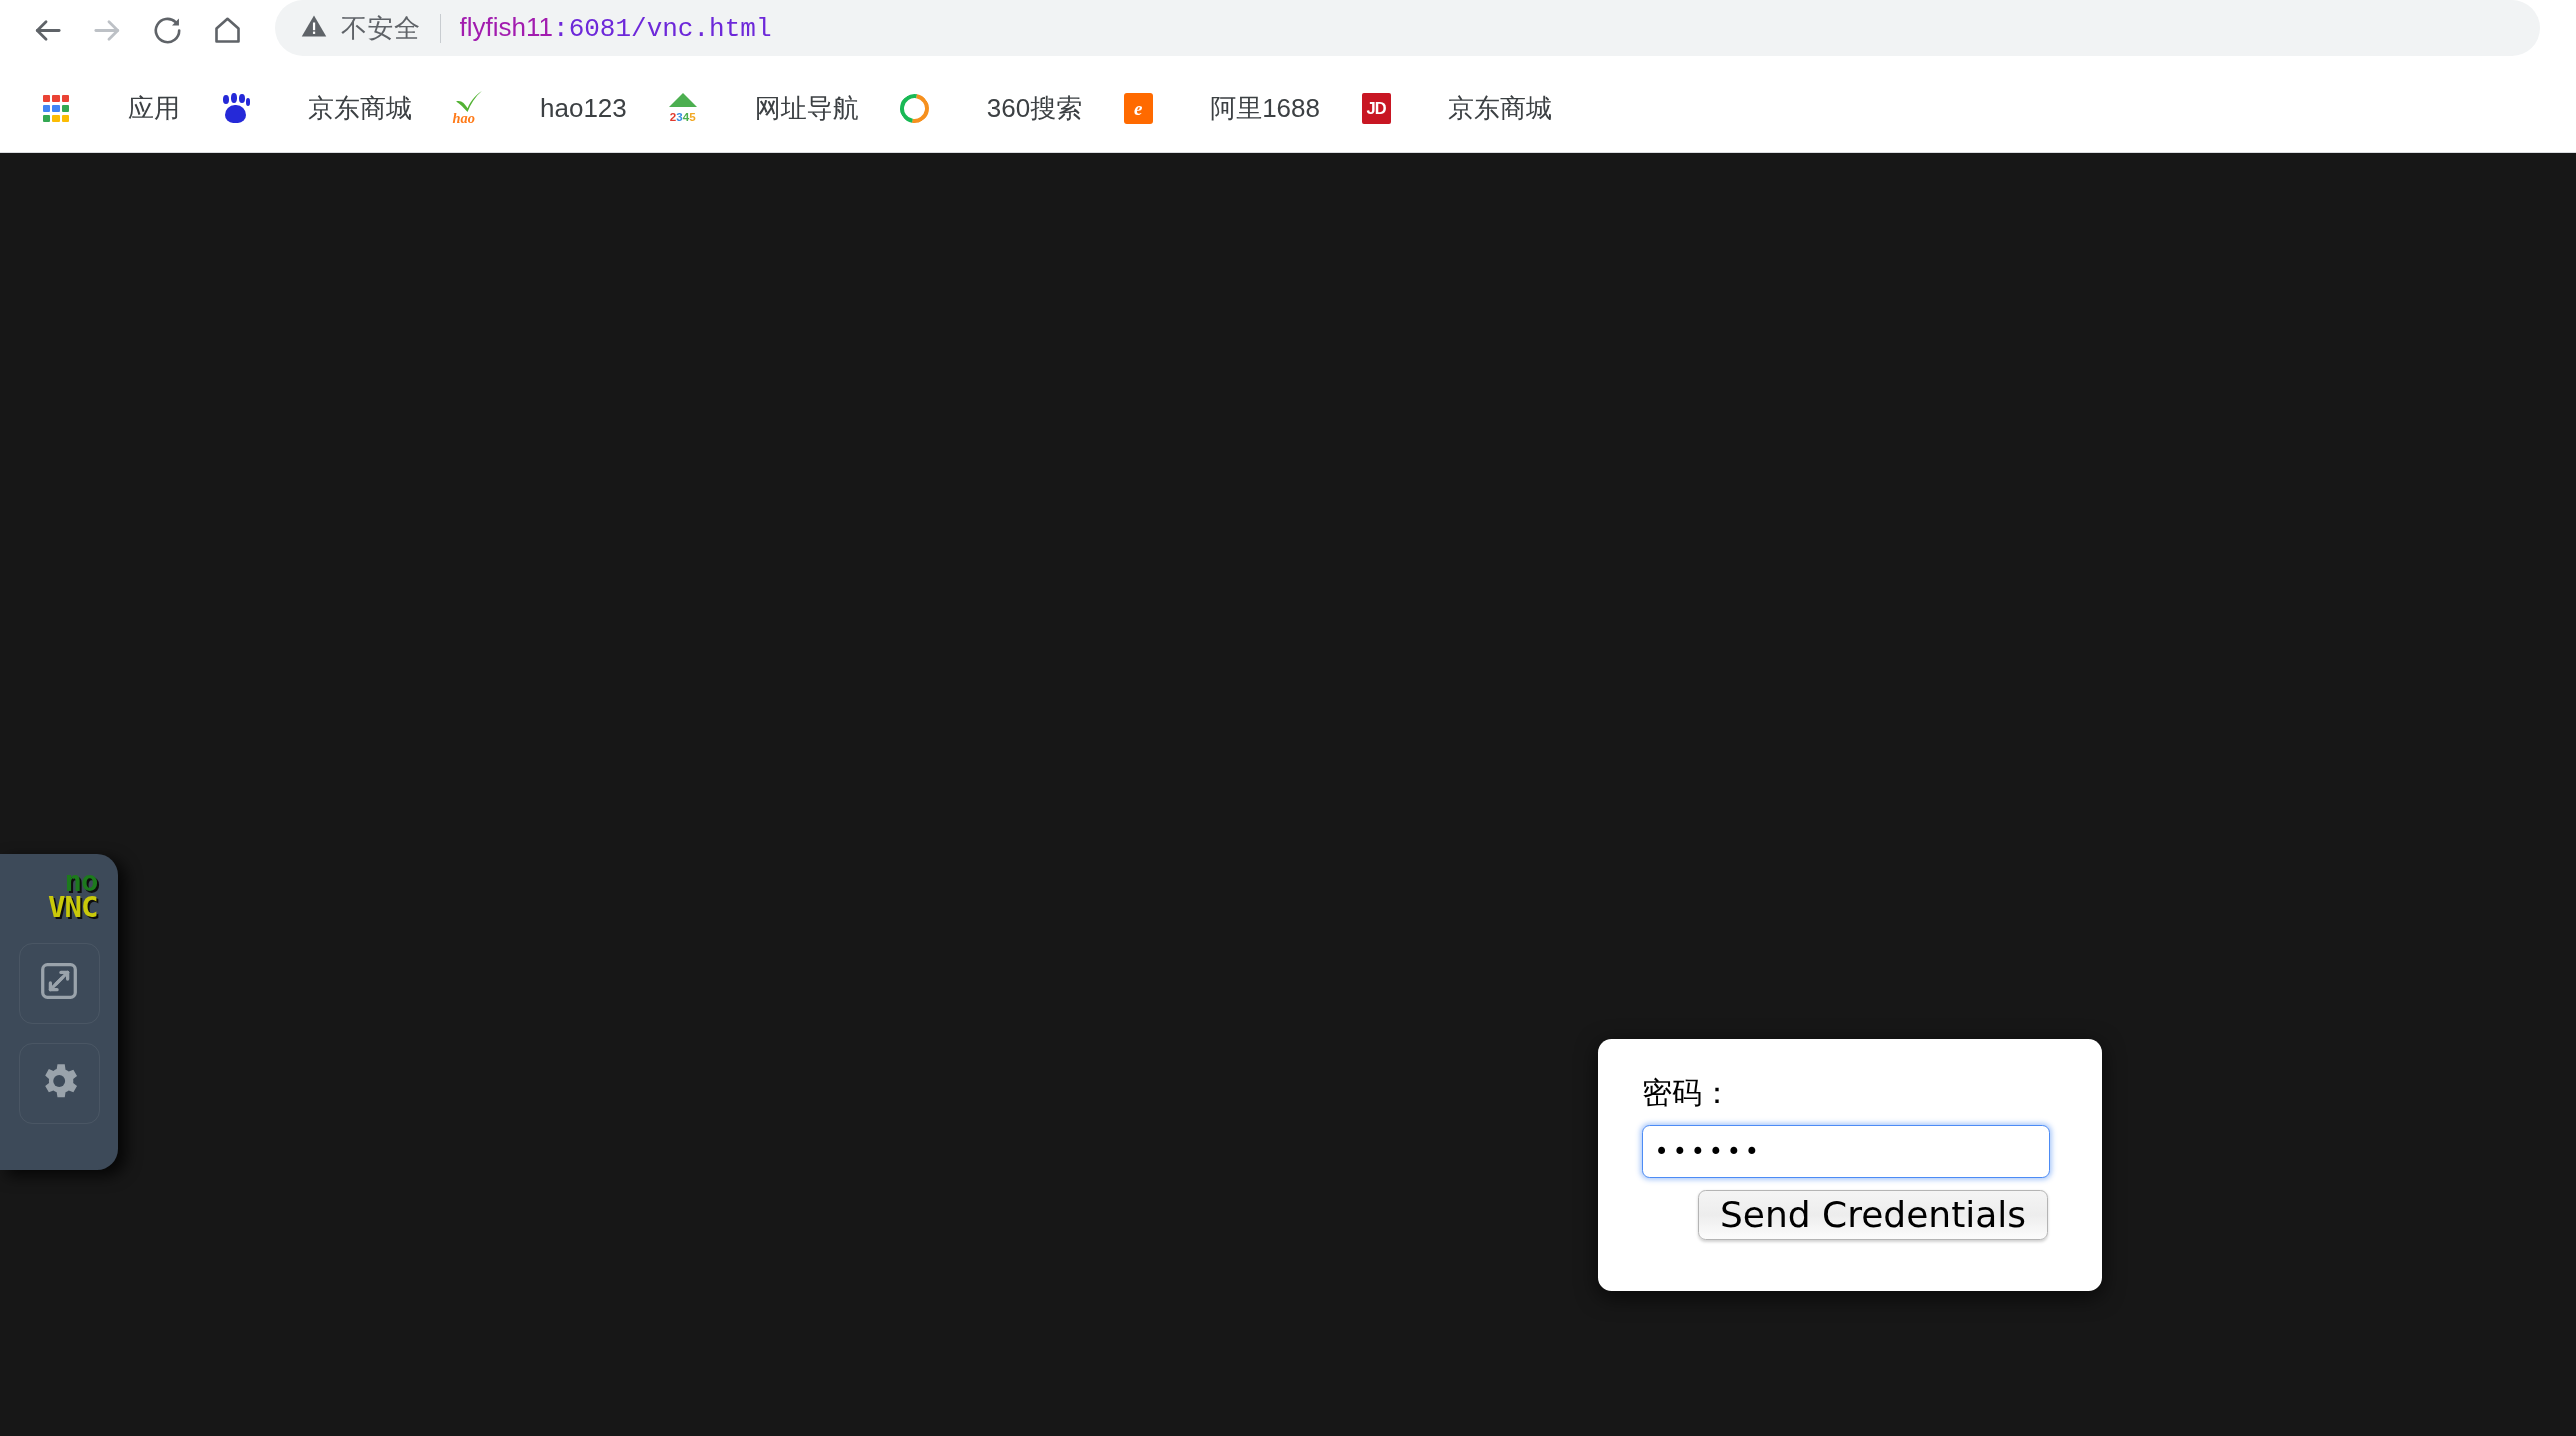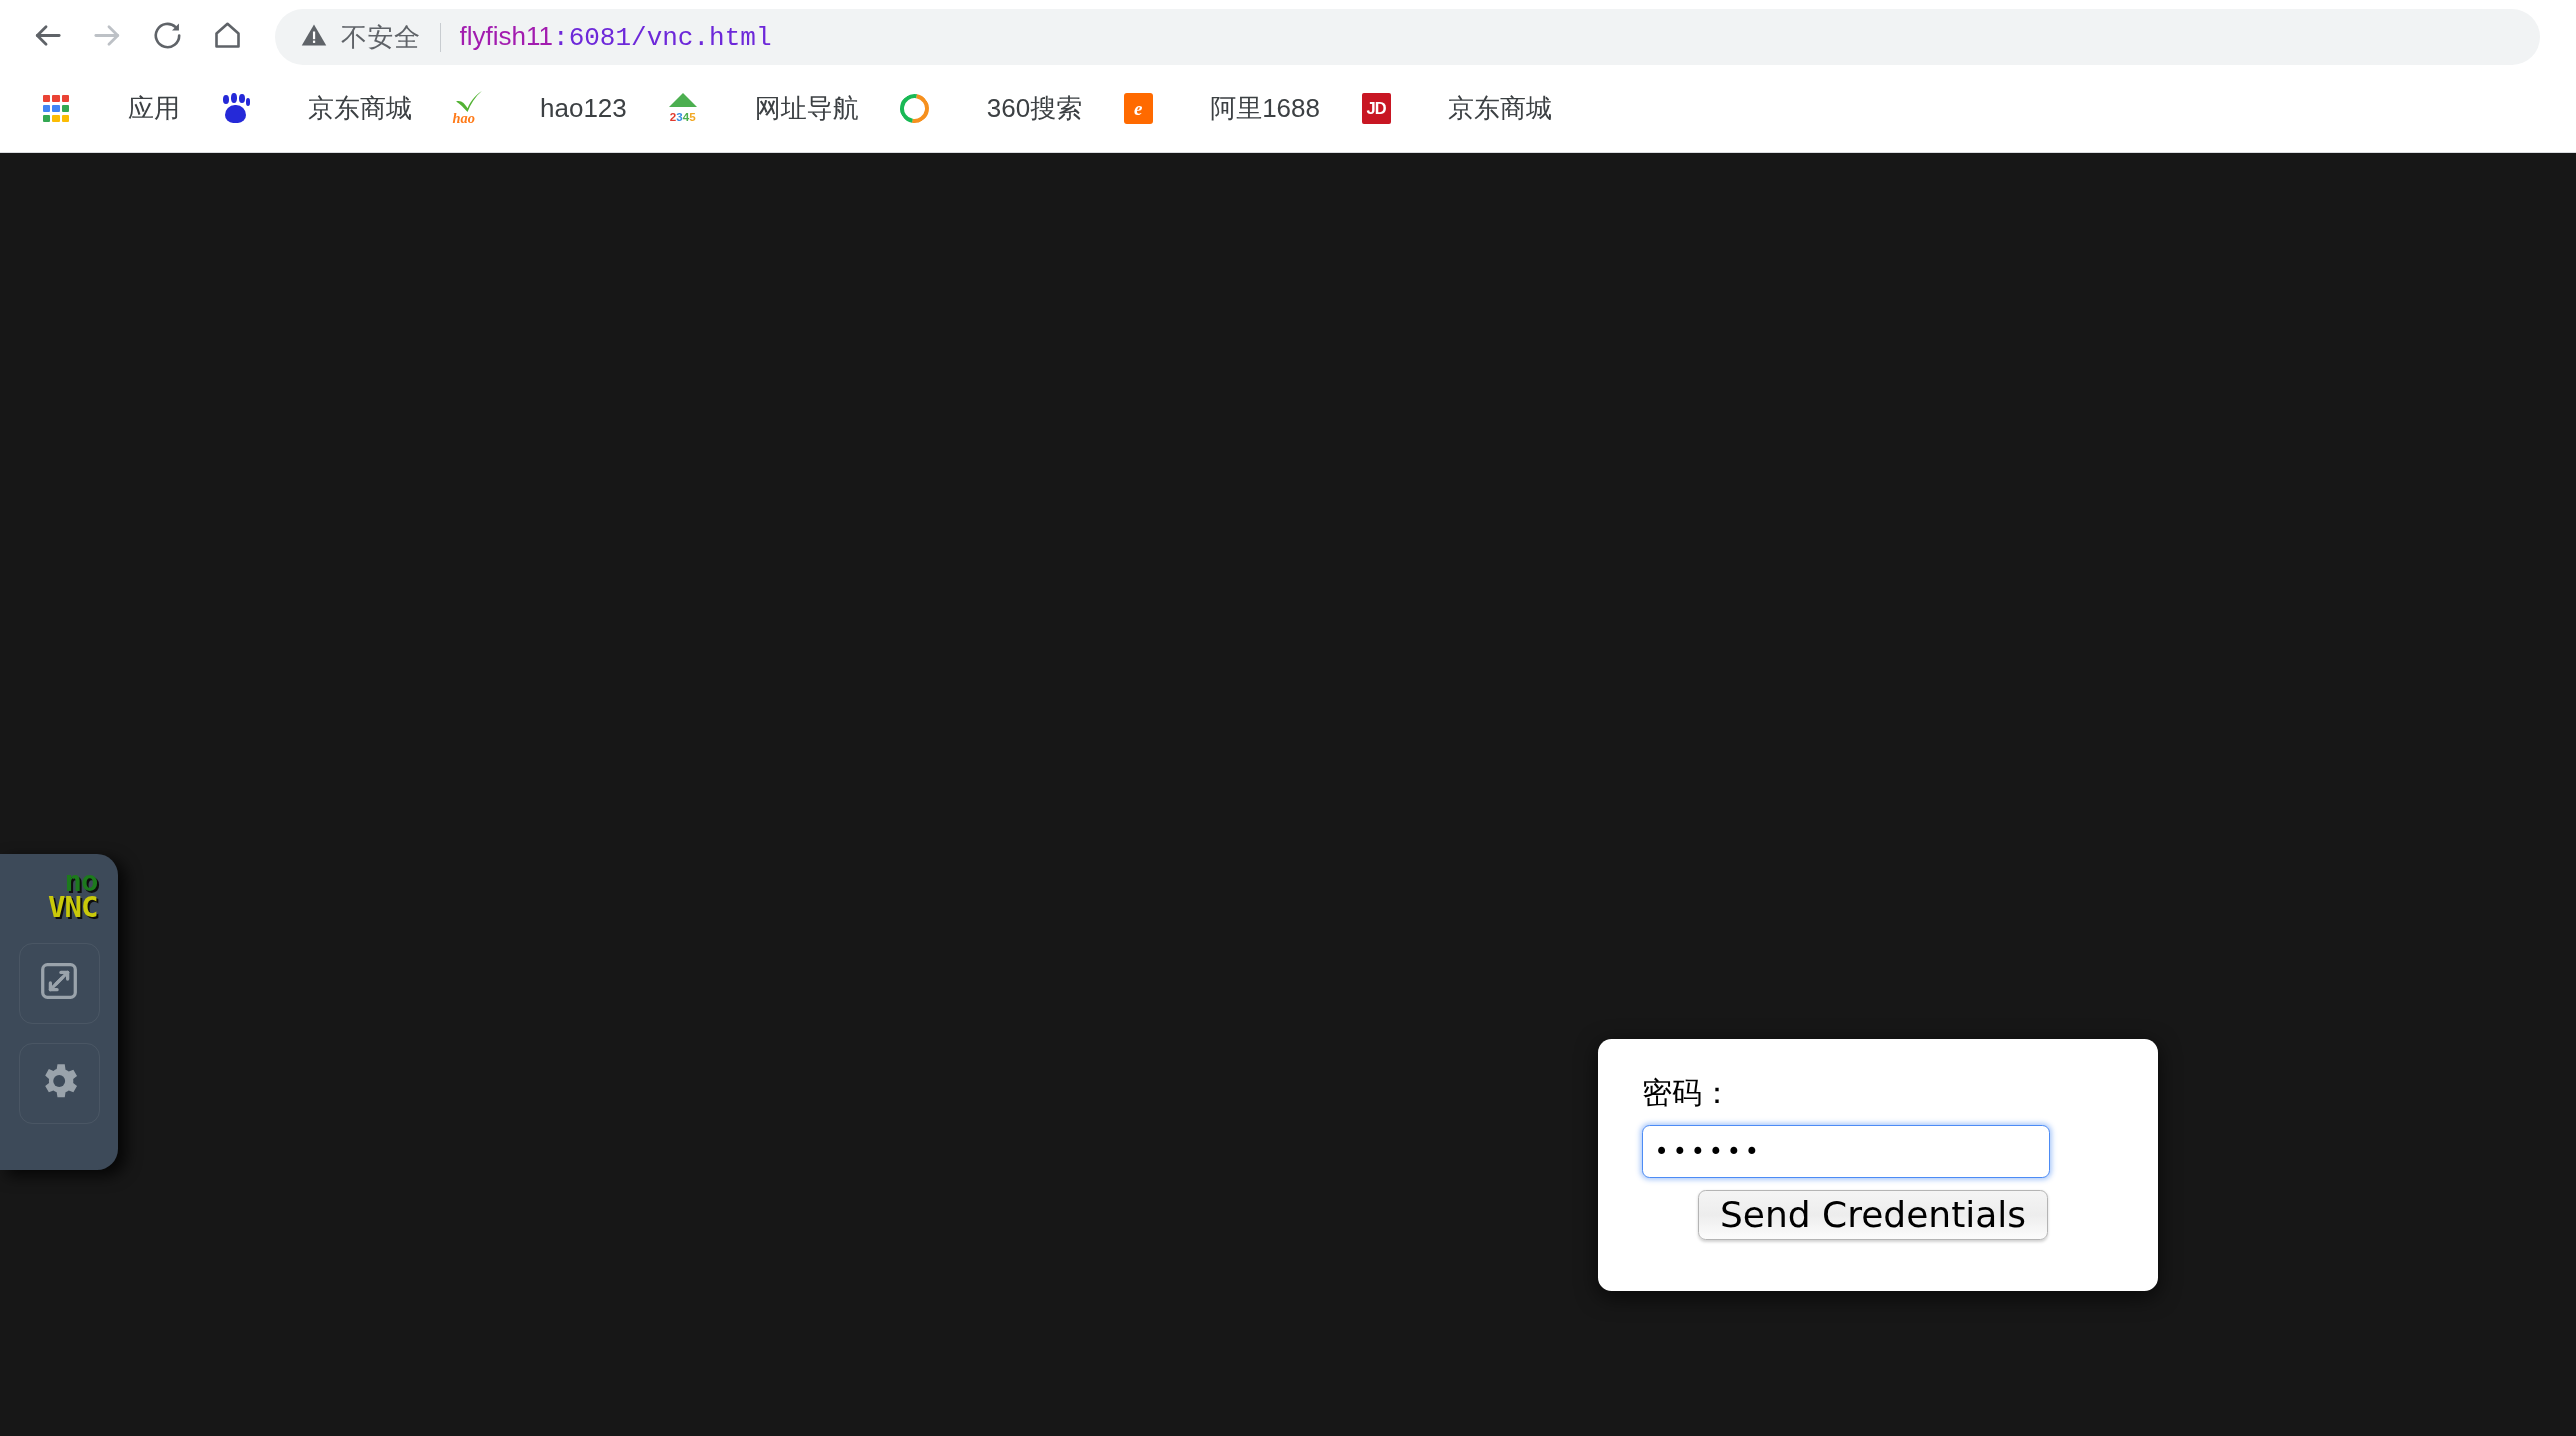--- a/index.html
+++ b/index.html
@@ -13,21 +13,21 @@
 
   
   #browser-chrome {
     width: 100%;
     background: #ffffff;
   }
 
   #toolbar {
     height: 65px;
     display: flex;
-    align-items: flex-end;
+    align-items: flex-start;
     padding: 0 17.3px;
     background: #ffffff;
   }
 
   .nav-btn {
     width: 60px;
     height: 60px;
     display: flex;
     align-items: center;
     justify-content: center;
@@ -262,21 +262,21 @@
     align-items: center;
     justify-content: center;
     margin-bottom: 19px;
   }
 
   
   #password-dialog {
     position: absolute;
     left: 1598px;
     top: 886px;
-    width: 560px;
+    width: 504px;
     height: 252px;
     background: #ffffff;
     border-radius: 13.5px;
     box-shadow: 0 5.8px 21px rgba(0,0,0,0.65);
     padding: 39px 44px 0 44px;
   }
   #password-label {
     font-size: 30px;
     color: #000000;
     line-height: 1;

